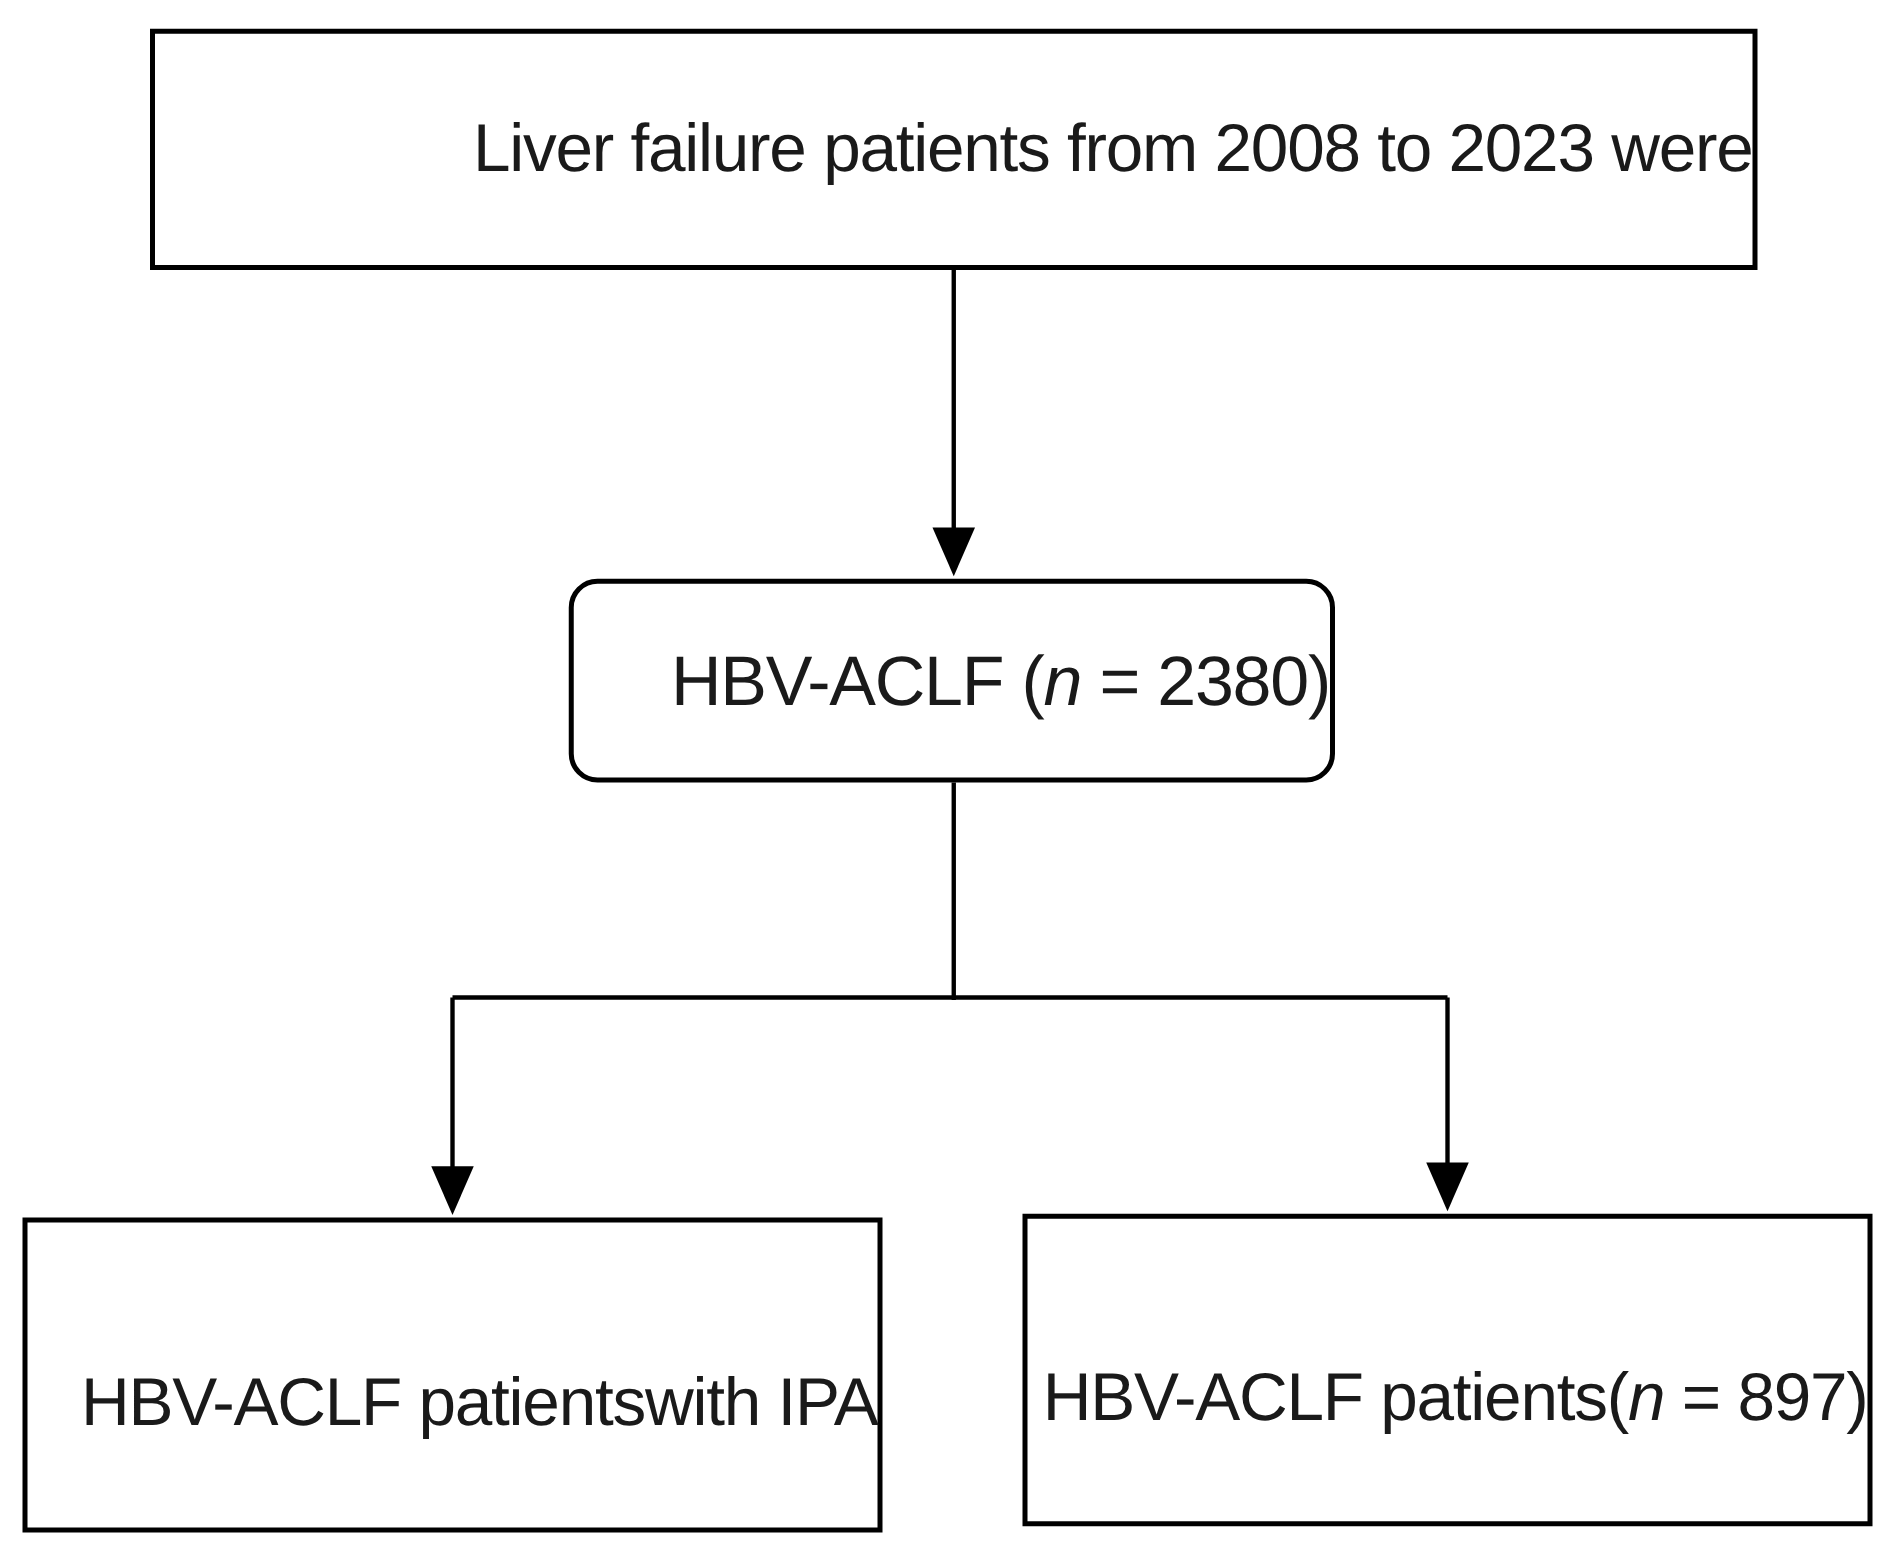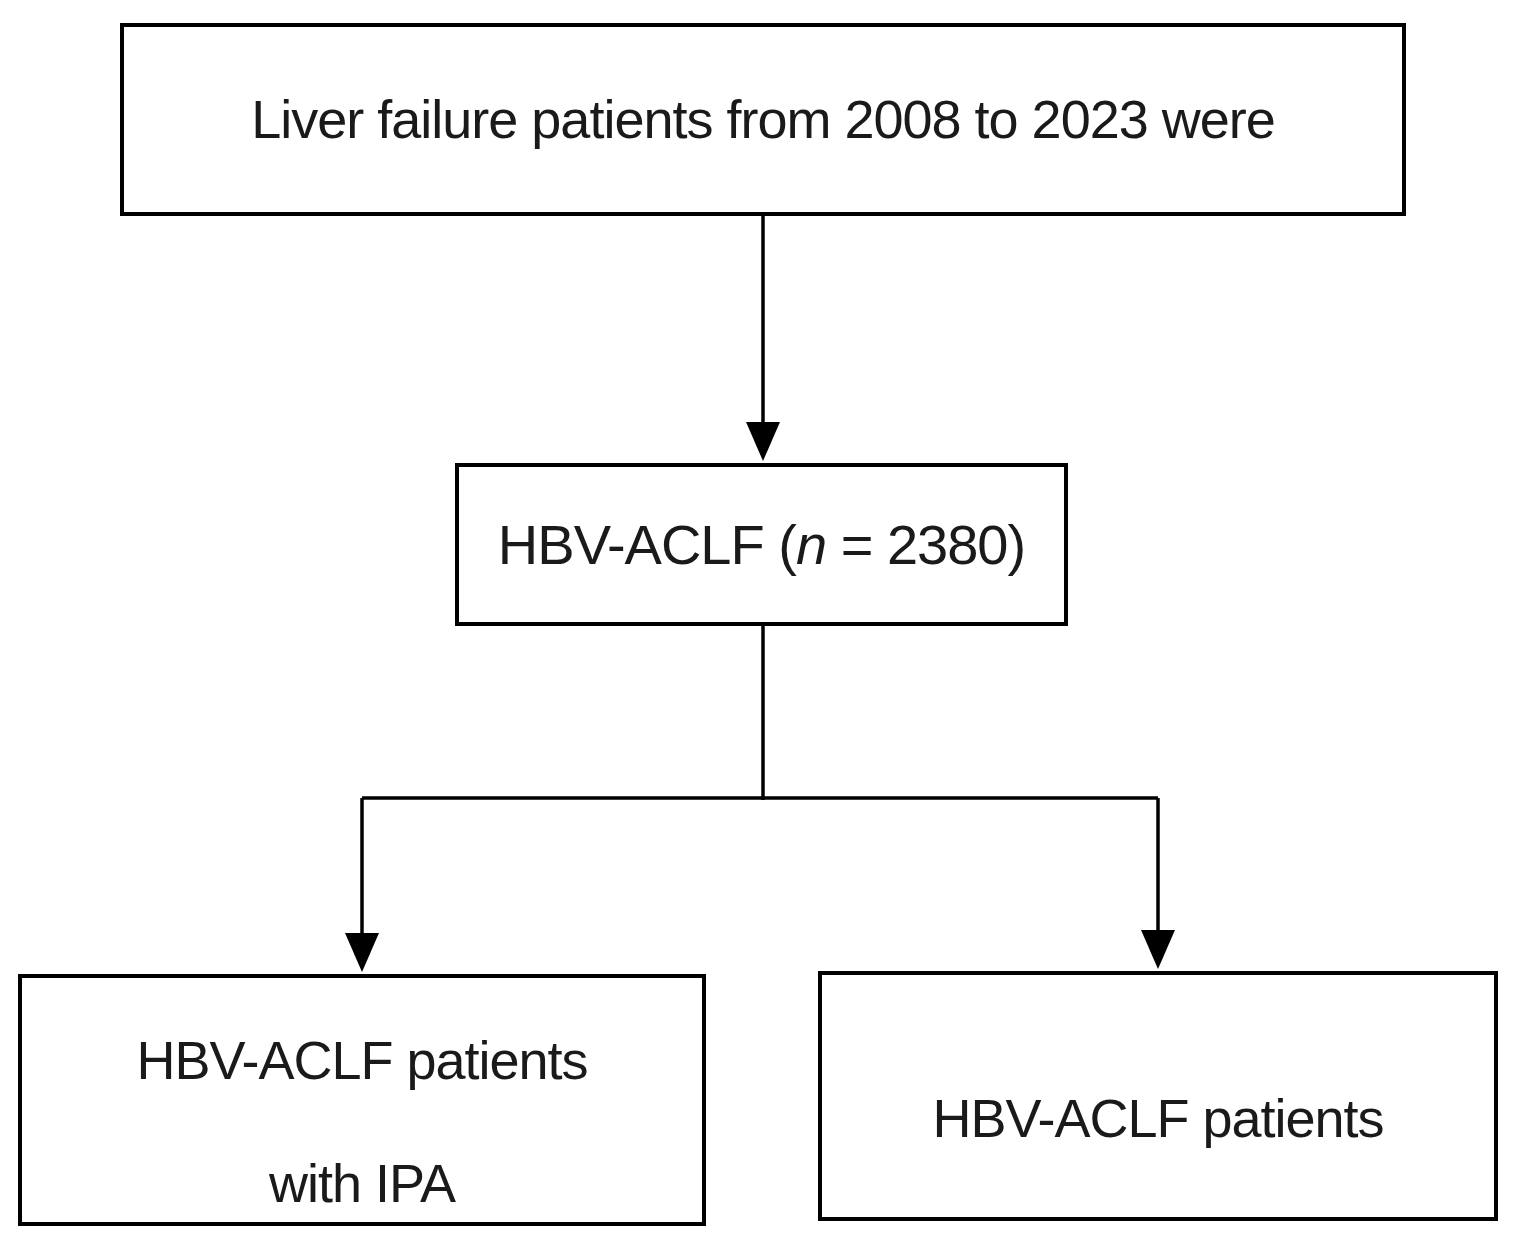--- a/index.html
+++ b/index.html
@@ -19,36 +19,36 @@
   .connectors{
     position:absolute;left:0;top:0;width:1513px;height:1245px;
     color:var(--line-color);
   }
   .node{
     position:absolute;
     box-sizing:border-box;
     border:4px solid var(--line-color);
     background:var(--bg-color);
     display:flex;
-    flex-direction:column;
-    justify-content:center;
+    flex-direction:row;
+    justify-content:flex-end;
     align-items:center;
     text-align:center;
   }
   .node .line{
     white-space:nowrap;
   }
   .node-top{
     left:120px;top:23px;width:1286px;height:193px;
     font-size:54px;letter-spacing:-1px;
   }
   .node-top .line{line-height:81px;}
   .node-mid{
     left:455px;top:463px;width:613px;height:163px;
-    font-size:56px;letter-spacing:-1px;
+    font-size:56px;letter-spacing:-1px;border-radius:23px;
   }
   .node-bl{
     left:18px;top:974px;width:688px;height:252px;
     font-size:54px;letter-spacing:-1px;
   }
   .node-br{
     left:818px;top:971px;width:680px;height:250px;
     font-size:54px;letter-spacing:-1px;
   }
   .node-bl .line,.node-br .line{line-height:79px;margin-top:44px;}
@@ -82,15 +82,16 @@
     <div class="line"><span>HBV-ACLF (</span><i class="nvar">n</i><span> = 2380)</span></div>
   </div>
 
   <div class="node node-bl">
     <div class="line">HBV-ACLF patients</div>
     <div class="line">with IPA</div>
   </div>
 
   <div class="node node-br">
     <div class="line">HBV-ACLF patients</div>
+    <div class="line"><span>(</span><i class="nvar">n</i><span> = 897)</span></div>
   </div>
 
 </div>
 
 </body></html>

